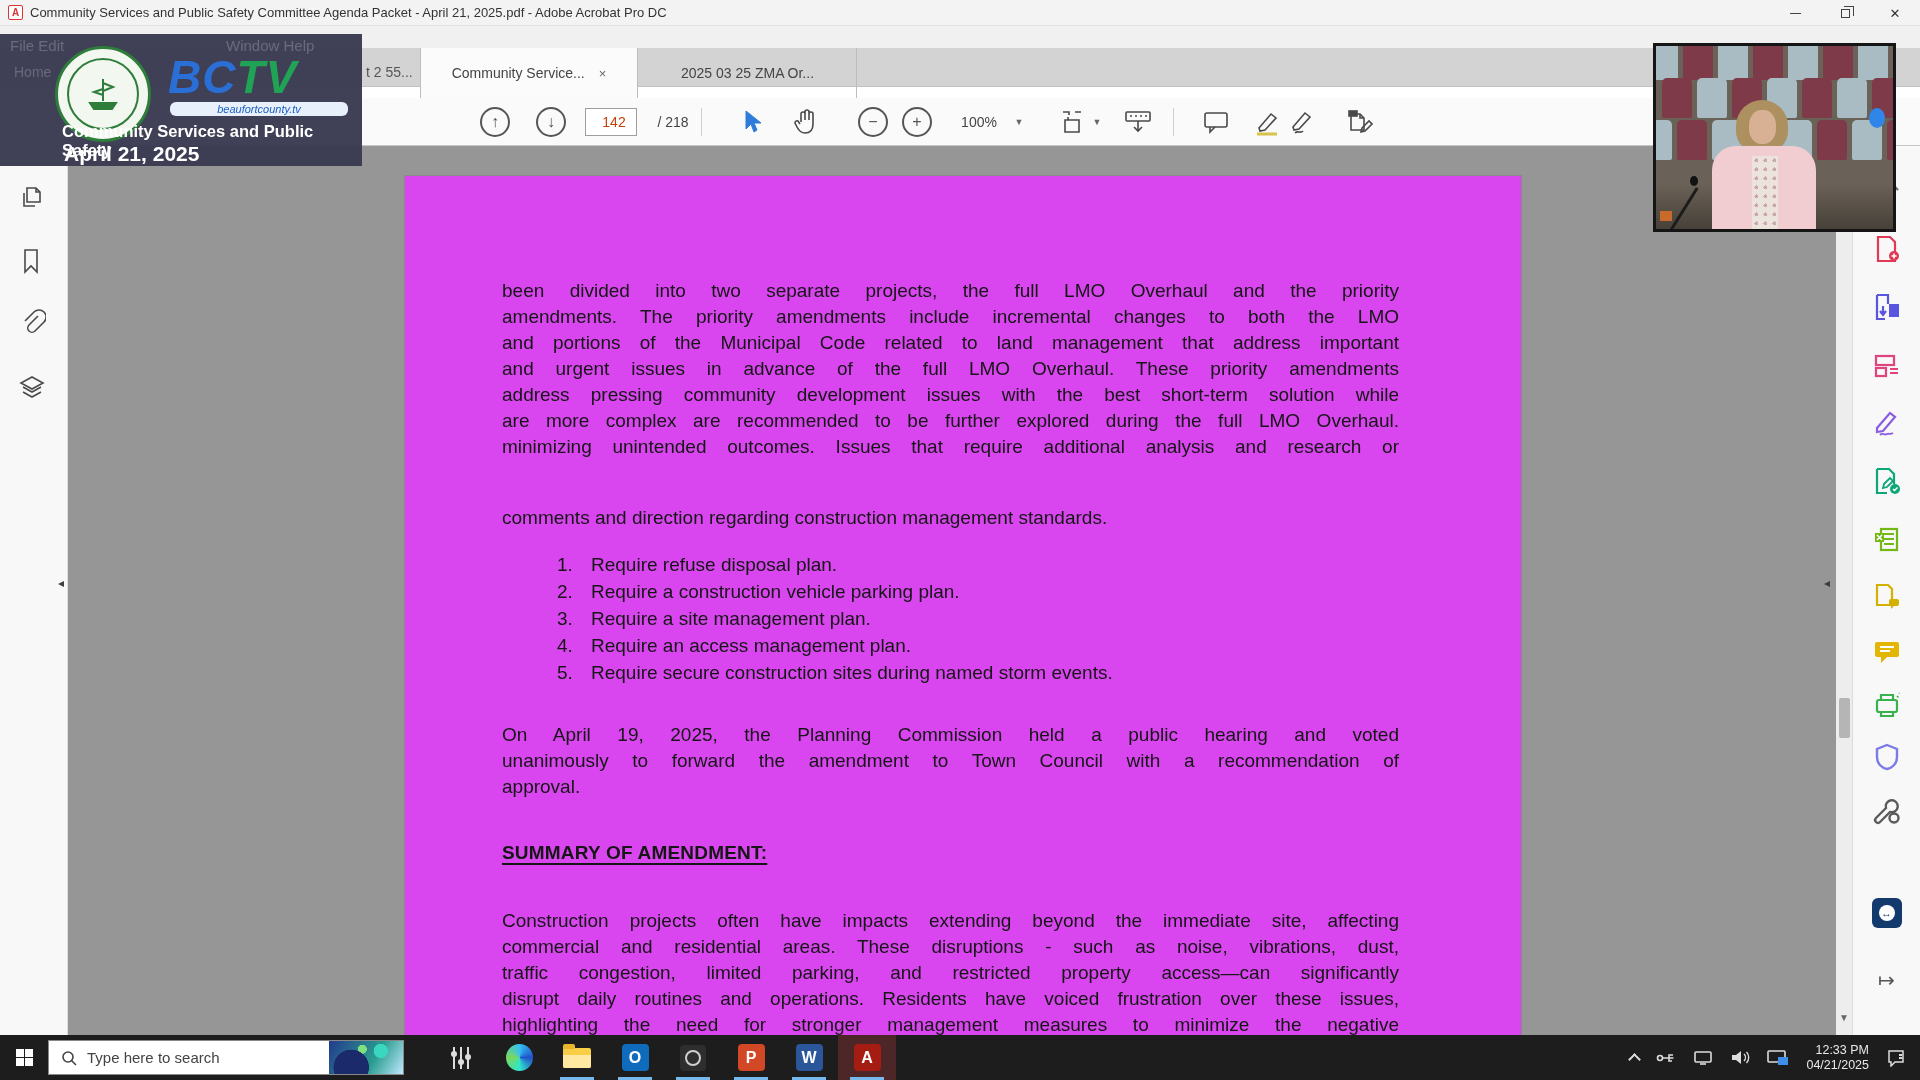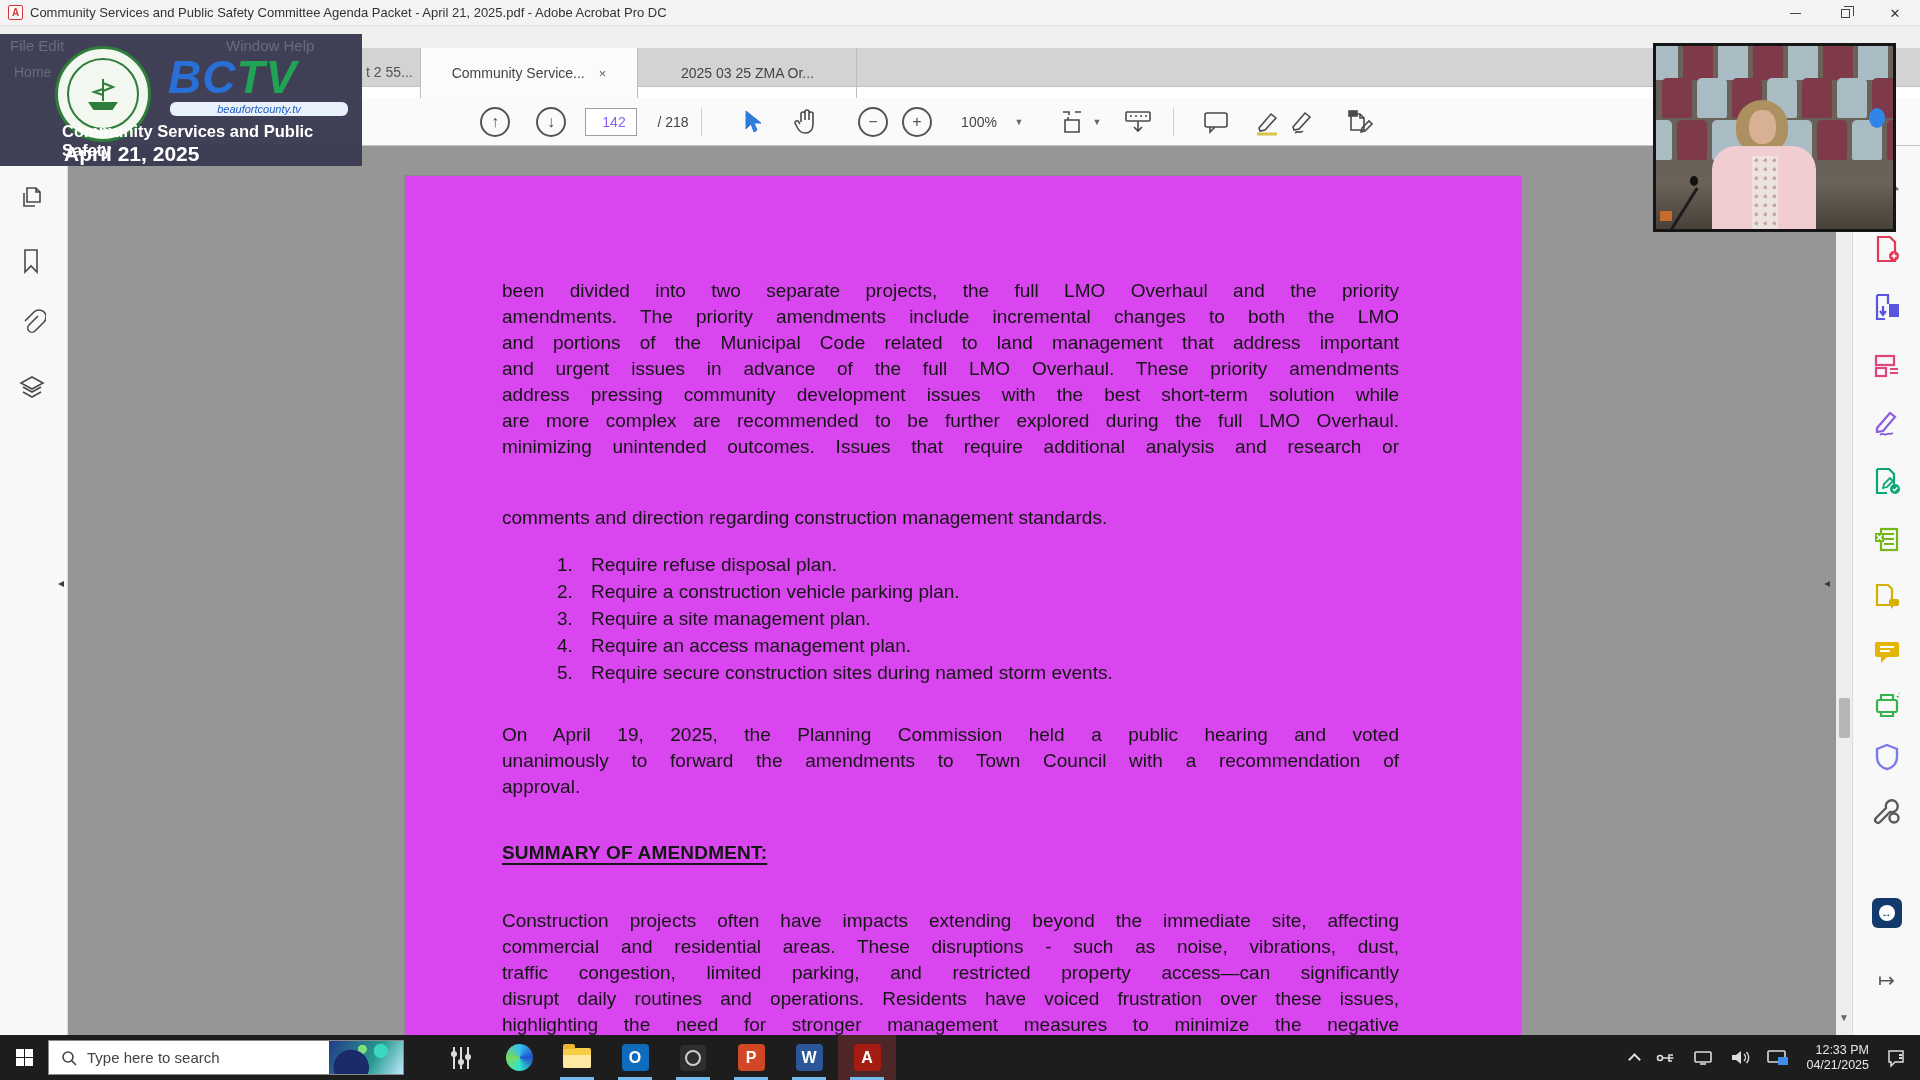--- a/index.html
+++ b/index.html
@@ -30,21 +30,21 @@
   .tab { position:absolute; top:0; height:50px; display:flex; align-items:center; justify-content:center; gap:14px; }
   .tab.active { left:420px; width:218px; background:#fbfbfb; border-left:1px solid #bdbdbd; border-right:1px solid #bdbdbd; }
   .tab.other { left:639px; width:218px; border-right:1px solid #bdbdbd; }
   .tab .close-x { color:#666; font-size:13px; }
 
   .toolbar { position:absolute; top:98px; left:0; width:1920px; height:48px; background:#fafafa;
              border-bottom:1px solid #c6c6c6; }
   .tbi { position:absolute; top:0; height:48px; display:flex; align-items:center; justify-content:center; color:#4a4a4a; }
   .circle-btn { width:30px; height:30px; border:2px solid #555; border-radius:50%;
                 display:flex; align-items:center; justify-content:center; font-size:16px; color:#555; background:#fff0; }
-  .page-box { width:52px; height:28px; border:1px solid #9e9e9e; background:#fff; font-size:14px; color:#8b5cf6;
+  .page-box { width:52px; height:28px; border:1px solid #9e9e9e; background:#fff; font-size:14px; color:#c2410c;
               text-align:center; font-family:"Liberation Sans",sans-serif;padding-left:6px; }
   .tb-sep { position:absolute; top:10px; width:1px; height:28px; background:#cfcfcf; }
   .zoom-label { font-size:14px; color:#444; }
   .caret { font-size:9px; color:#666; }
   svg.tool { stroke:#4a4a4a; fill:none; stroke-width:1.6; }
 
   
   .main { position:absolute; top:146px; left:0; width:1920px; height:889px; }
   .leftbar { position:absolute; left:0; top:0; width:68px; height:889px; background:#f8f8f8;
              border-right:1px solid #dcdcdc; }
@@ -315,21 +315,21 @@
                 <span class="num">4.</span>
                 <span>Require an access management plan.</span>
               </div>
               <div class="li">
                 <span class="num">5.</span>
                 <span>Require secure construction sites during named storm events.</span>
               </div>
             </div>
             <div class="doc-para p3">
               <div class="jline">On April 19, 2025, the Planning Commission held a public hearing and voted</div>
-              <div class="jline">unanimously to forward the amendments to Town Council with a recommendation of</div>
+              <div class="jline">unanimously to forward the amendment to Town Council with a recommendation of</div>
               <div class="jline jleft">approval.</div>
             </div>
             <div class="doc-heading">SUMMARY OF AMENDMENT:</div>
             <div class="doc-para">
               <div class="jline">Construction projects often have impacts extending beyond the immediate site, affecting</div>
               <div class="jline">commercial and residential areas. These disruptions - such as noise, vibrations, dust,</div>
               <div class="jline">traffic congestion, limited parking, and restricted property access—can significantly</div>
               <div class="jline">disrupt daily routines and operations. Residents have voiced frustration over these issues,</div>
               <div class="jline">highlighting the need for stronger management measures to minimize the negative</div>
             </div>

